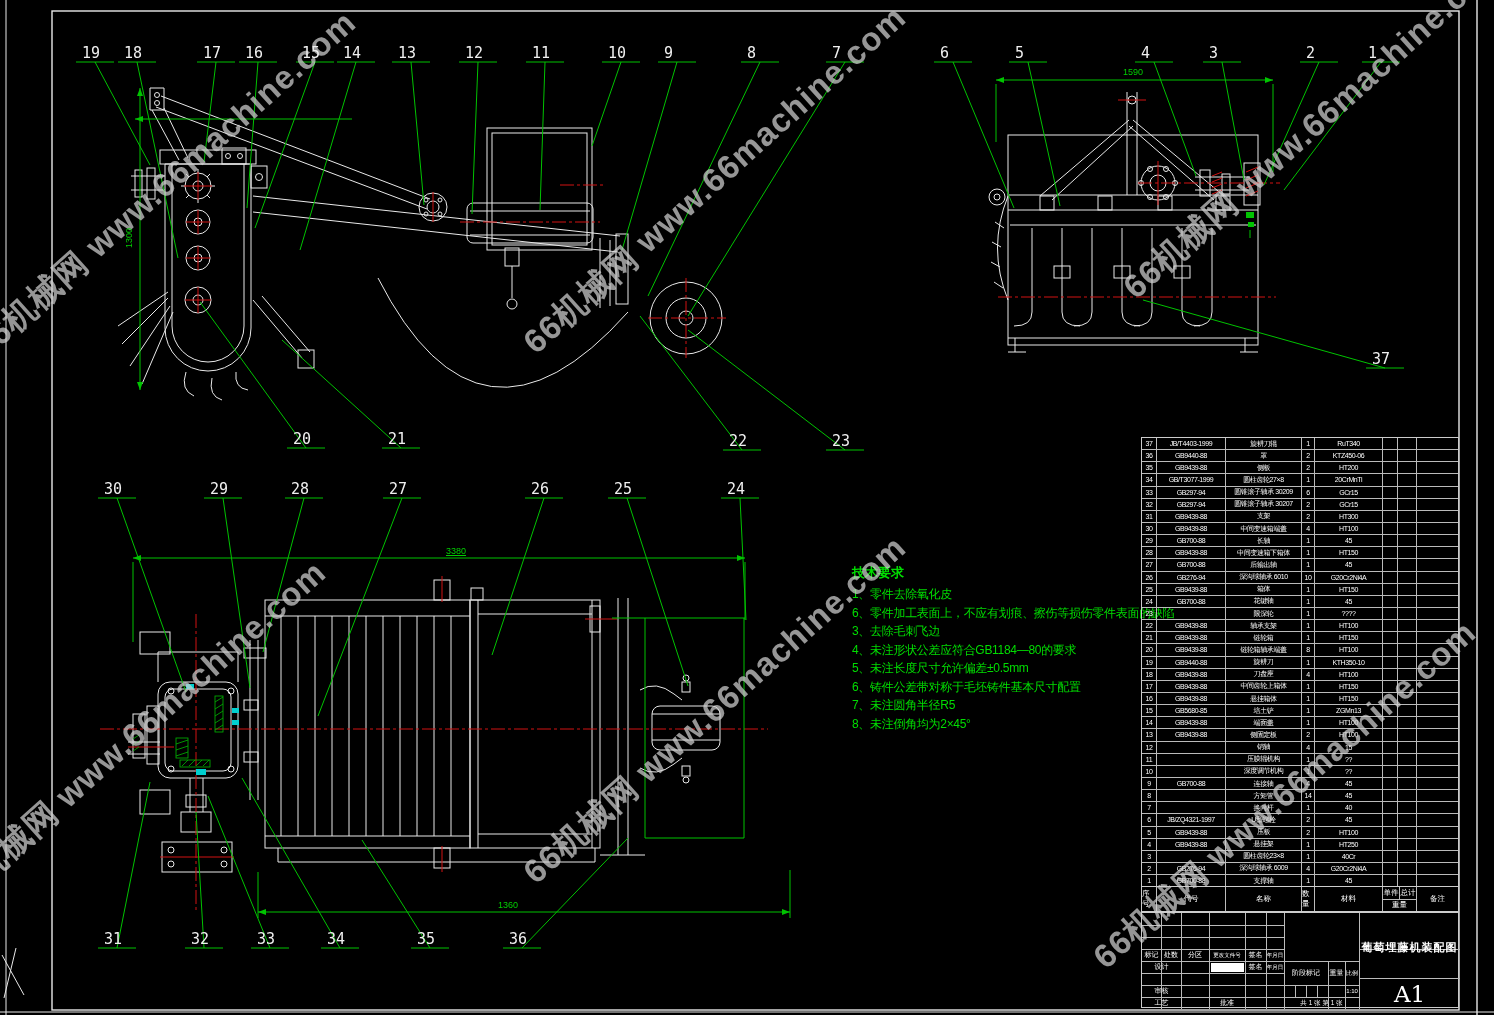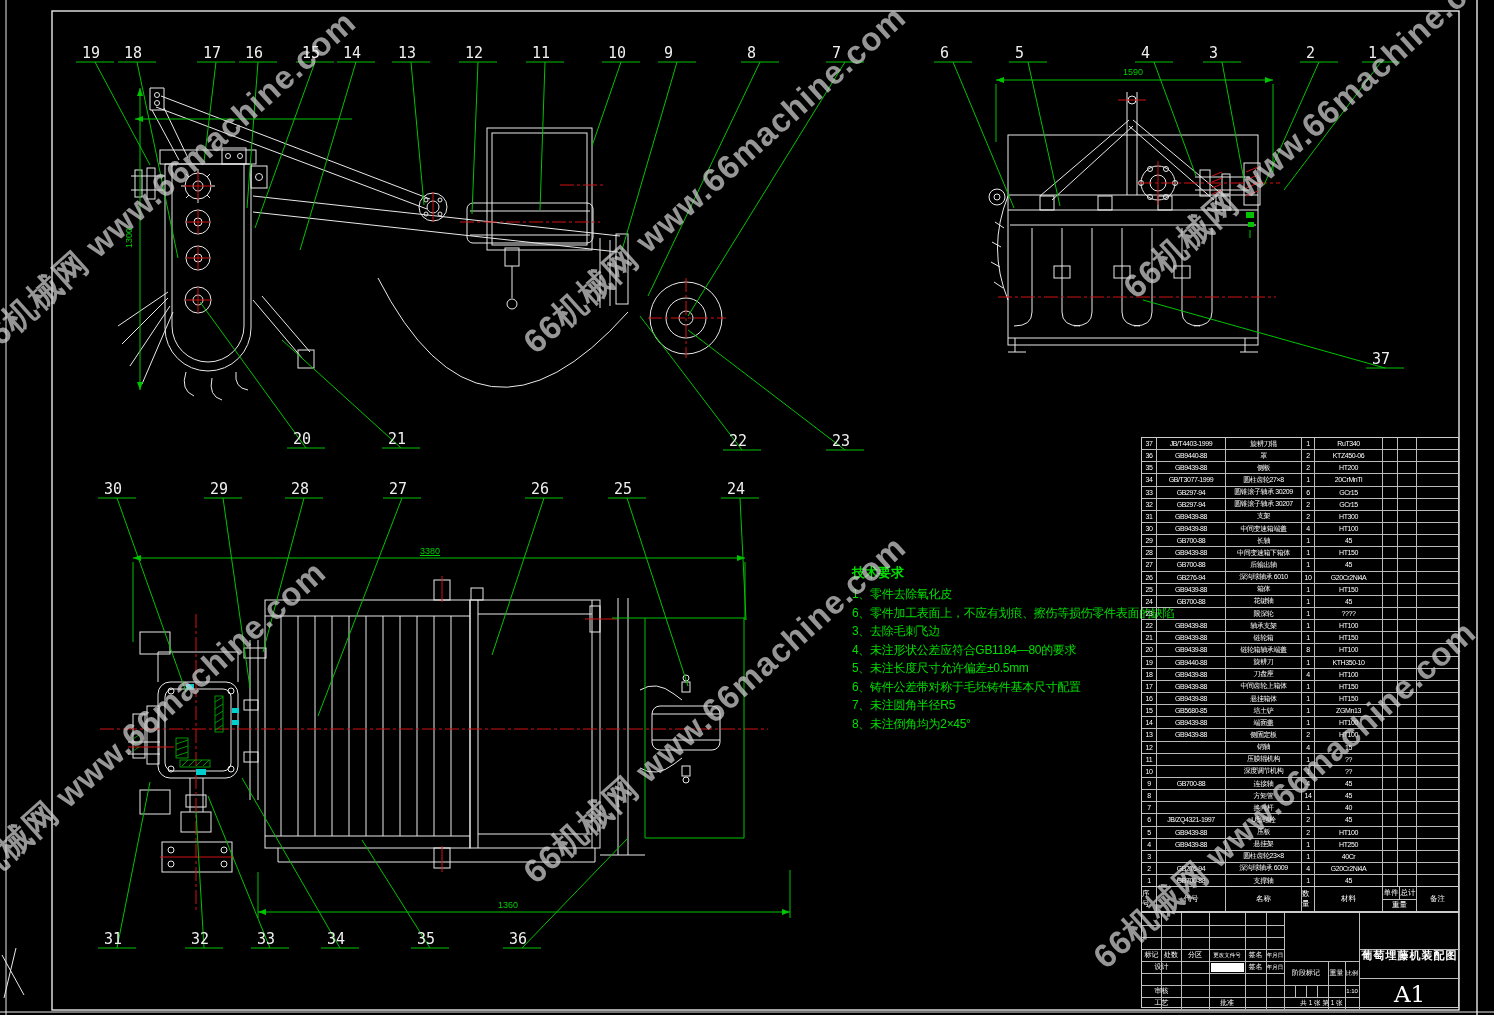--- a/index.html
+++ b/index.html
@@ -738,21 +738,21 @@
     <div class="tb-cell" style="left:103px;top:48px;width:21px;height:12px">签名</div>
     <div class="tb-cell" style="left:124px;top:48px;width:18px;height:12px;font-size:5.5px">年月日</div>
     <div class="tb-cell" style="left:0;top:72px;width:39px;height:12px">审核</div>
     <div class="tb-cell" style="left:0;top:84px;width:39px;height:12px">工艺</div>
     <div class="tb-cell" style="left:67px;top:84px;width:36px;height:12px">批准</div>
     <div class="tb-cell" style="left:142px;top:48px;width:44px;height:24px">阶段标记</div>
     <div class="tb-cell" style="left:186px;top:48px;width:17px;height:24px">重量</div>
     <div class="tb-cell" style="left:203px;top:48px;width:14px;height:24px;font-size:6px">比例</div>
     <div class="tb-cell" style="left:203px;top:72px;width:14px;height:12px;font-size:6px">1:10</div>
     <div class="tb-cell" style="left:142px;top:84px;width:75px;height:12px;font-size:6.5px">共 1 张 第 1 张</div>
-    <div class="tb-cell" id="tb-title" style="left:217px;top:28px;width:101px;height:29px">葡萄埋藤机装配图</div>
+    <div class="tb-cell" id="tb-title" style="left:217px;top:20px;width:101px;height:29px">葡萄埋藤机装配图</div>
     <div class="tb-cell" id="tb-size" style="left:217px;top:65px;width:101px;height:31px">A1</div>
   </div>
 
 <div class="wm" style="left: 165px; top: 185px;">66机械网 www.66machine.com</div>
     <div class="wm" style="left: 715px; top: 180px;">66机械网 www.66machine.com</div>
     <div class="wm" style="left: 1315px; top: 125px;">66机械网 www.66machine.com</div>
     <div class="wm" style="left: 135px; top: 735px;">66机械网 www.66machine.com</div>
     <div class="wm" style="left: 715px; top: 710px;">66机械网 www.66machine.com</div>
     <div class="wm" style="left: 1285px; top: 795px;">66机械网 www.66machine.com</div>
     <div class="co" style="left: 82px; top: 46px;">19</div>
@@ -786,16 +786,16 @@
     <div class="co" style="left: 531px; top: 482px;">26</div>
     <div class="co" style="left: 614px; top: 482px;">25</div>
     <div class="co" style="left: 727px; top: 482px;">24</div>
     <div class="co" style="left: 104px; top: 932px;">31</div>
     <div class="co" style="left: 191px; top: 932px;">32</div>
     <div class="co" style="left: 257px; top: 932px;">33</div>
     <div class="co" style="left: 327px; top: 932px;">34</div>
     <div class="co" style="left: 417px; top: 932px;">35</div>
     <div class="co" style="left: 509px; top: 932px;">36</div>
     <div class="dim" style="left: 1133px; top: 72px;">1590</div>
-    <div class="dim" style="left: 430px; top: 551px; text-decoration: underline;">3380</div>
+    <div class="dim" style="left: 456px; top: 551px; text-decoration: underline;">3380</div>
     <div class="dim" style="left: 508px; top: 905px;">1360</div>
     <div class="dim" style="left: 129px; top: 238px; transform: translate(-50%, -50%) rotate(-90deg);">1300</div>
   </div>
 
 </body></html>

